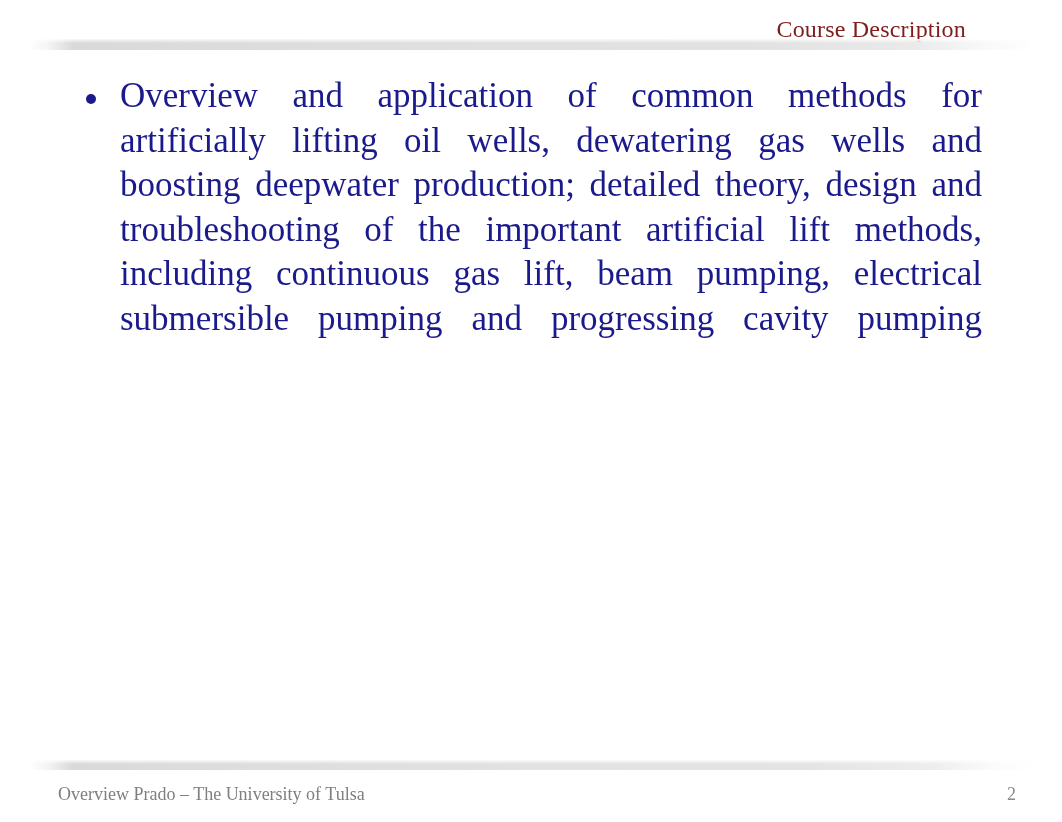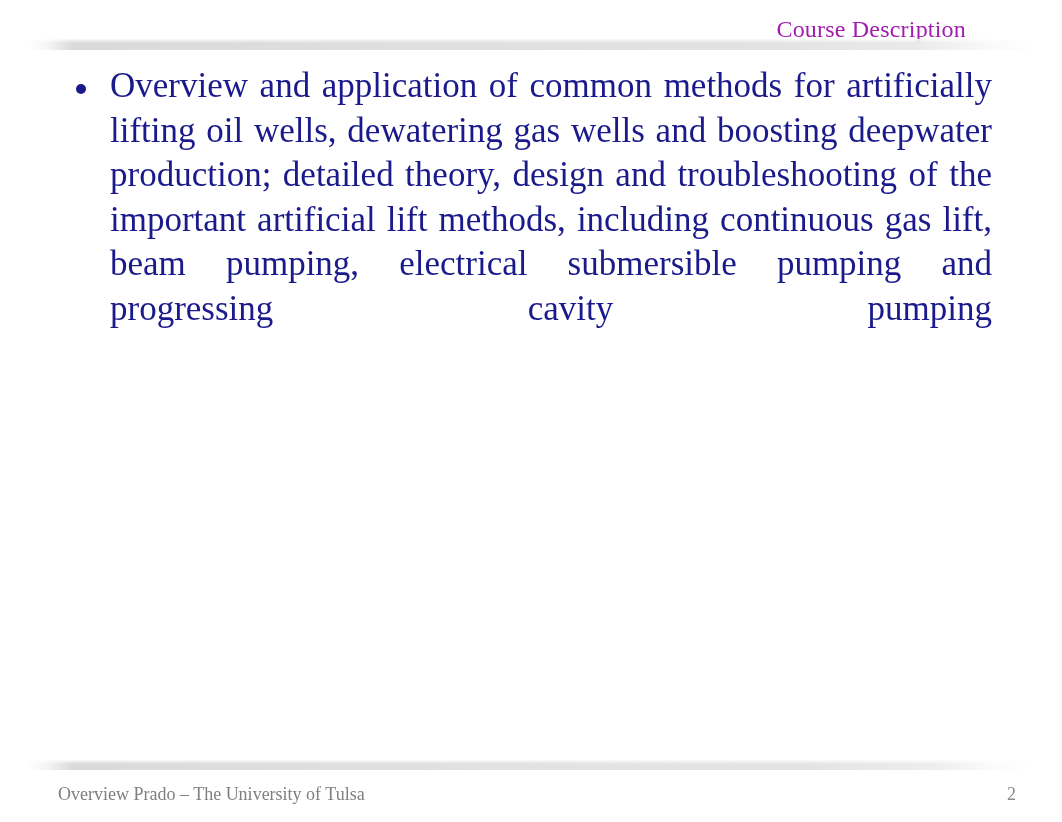--- a/index.html
+++ b/index.html
@@ -19,21 +19,21 @@
   }
 
   
   .slide-title {
     position: absolute;
     top: 14px;
     right: 96px;
     font-family: "Liberation Serif", "DejaVu Serif", serif;
     font-size: 24px;
     line-height: 30px;
-    color: #a21caf;
+    color: #7f1d1d;
     white-space: nowrap;
     letter-spacing: 0.2px;
   }
 
   .header-rule {
     position: absolute;
     top: 39px;
     left: 28px;
     width: 1006px;
     height: 11px;
@@ -59,21 +59,21 @@
 
   
   .body-area {
     position: absolute;
     top: 58px;
     left: 56px;
     width: 942px;
   }
 
   .bullet-list {
-    margin: 6px;
+    margin: 16px;
     padding: 0;
     list-style: none;
   }
 
   .bullet-item {
     position: relative;
     padding-left: 48px;
     color: #1a1a8c;
     font-family: "Liberation Serif", "DejaVu Serif", serif;
     font-size: 35px;

